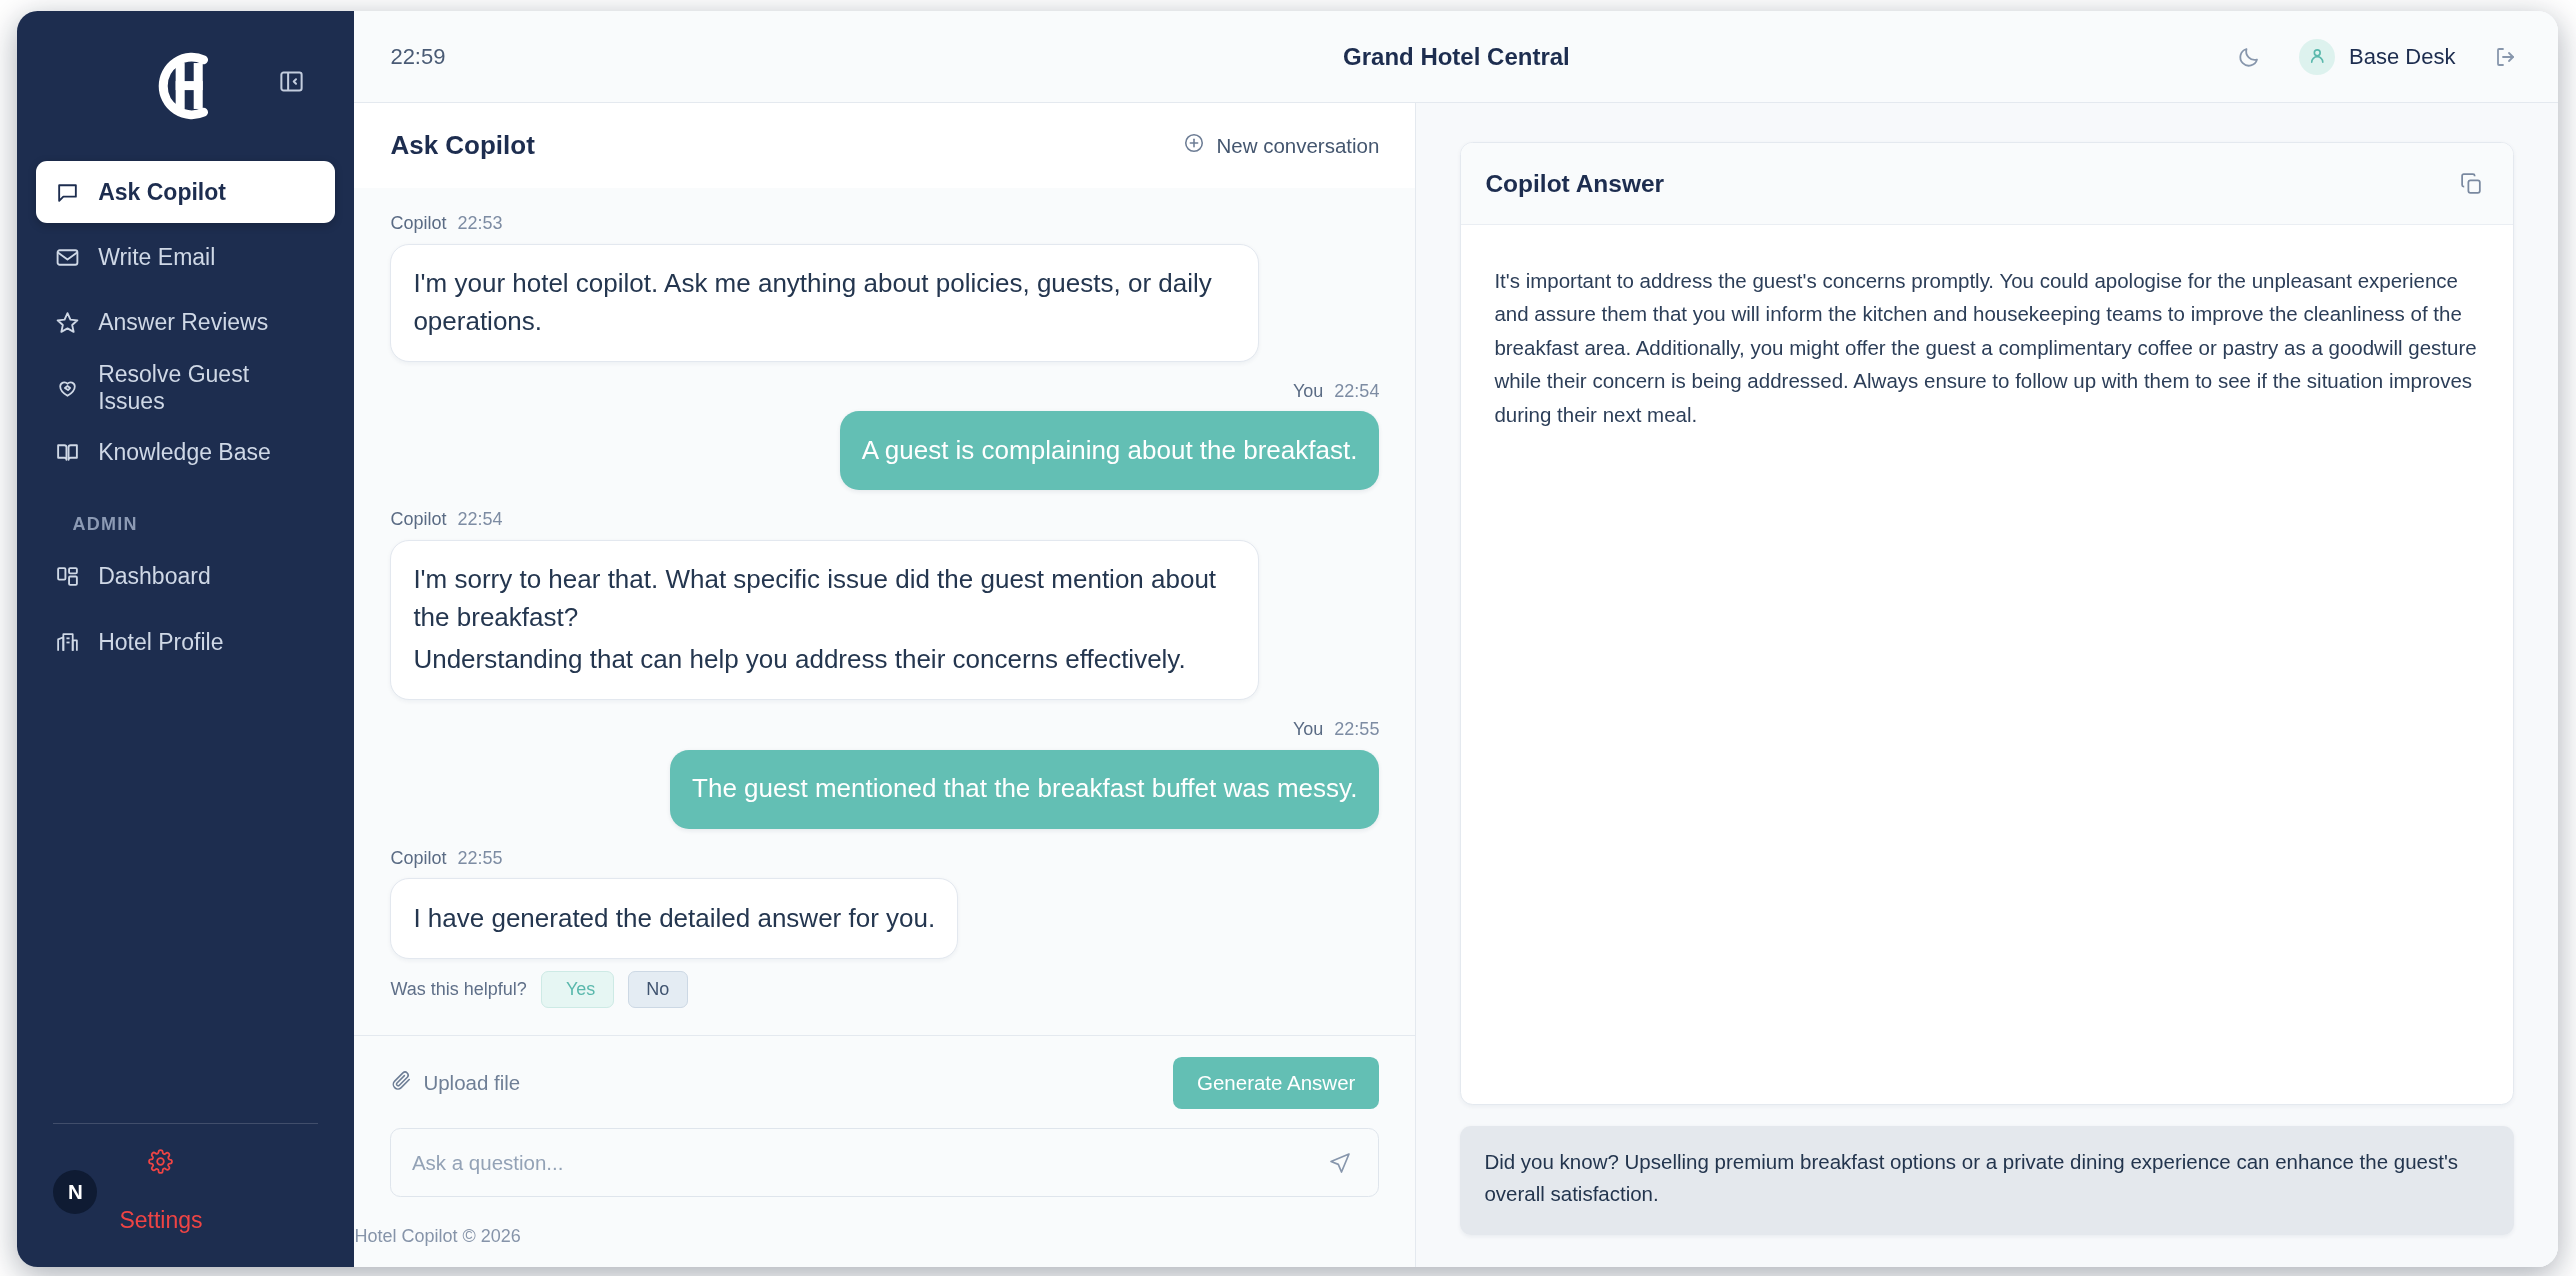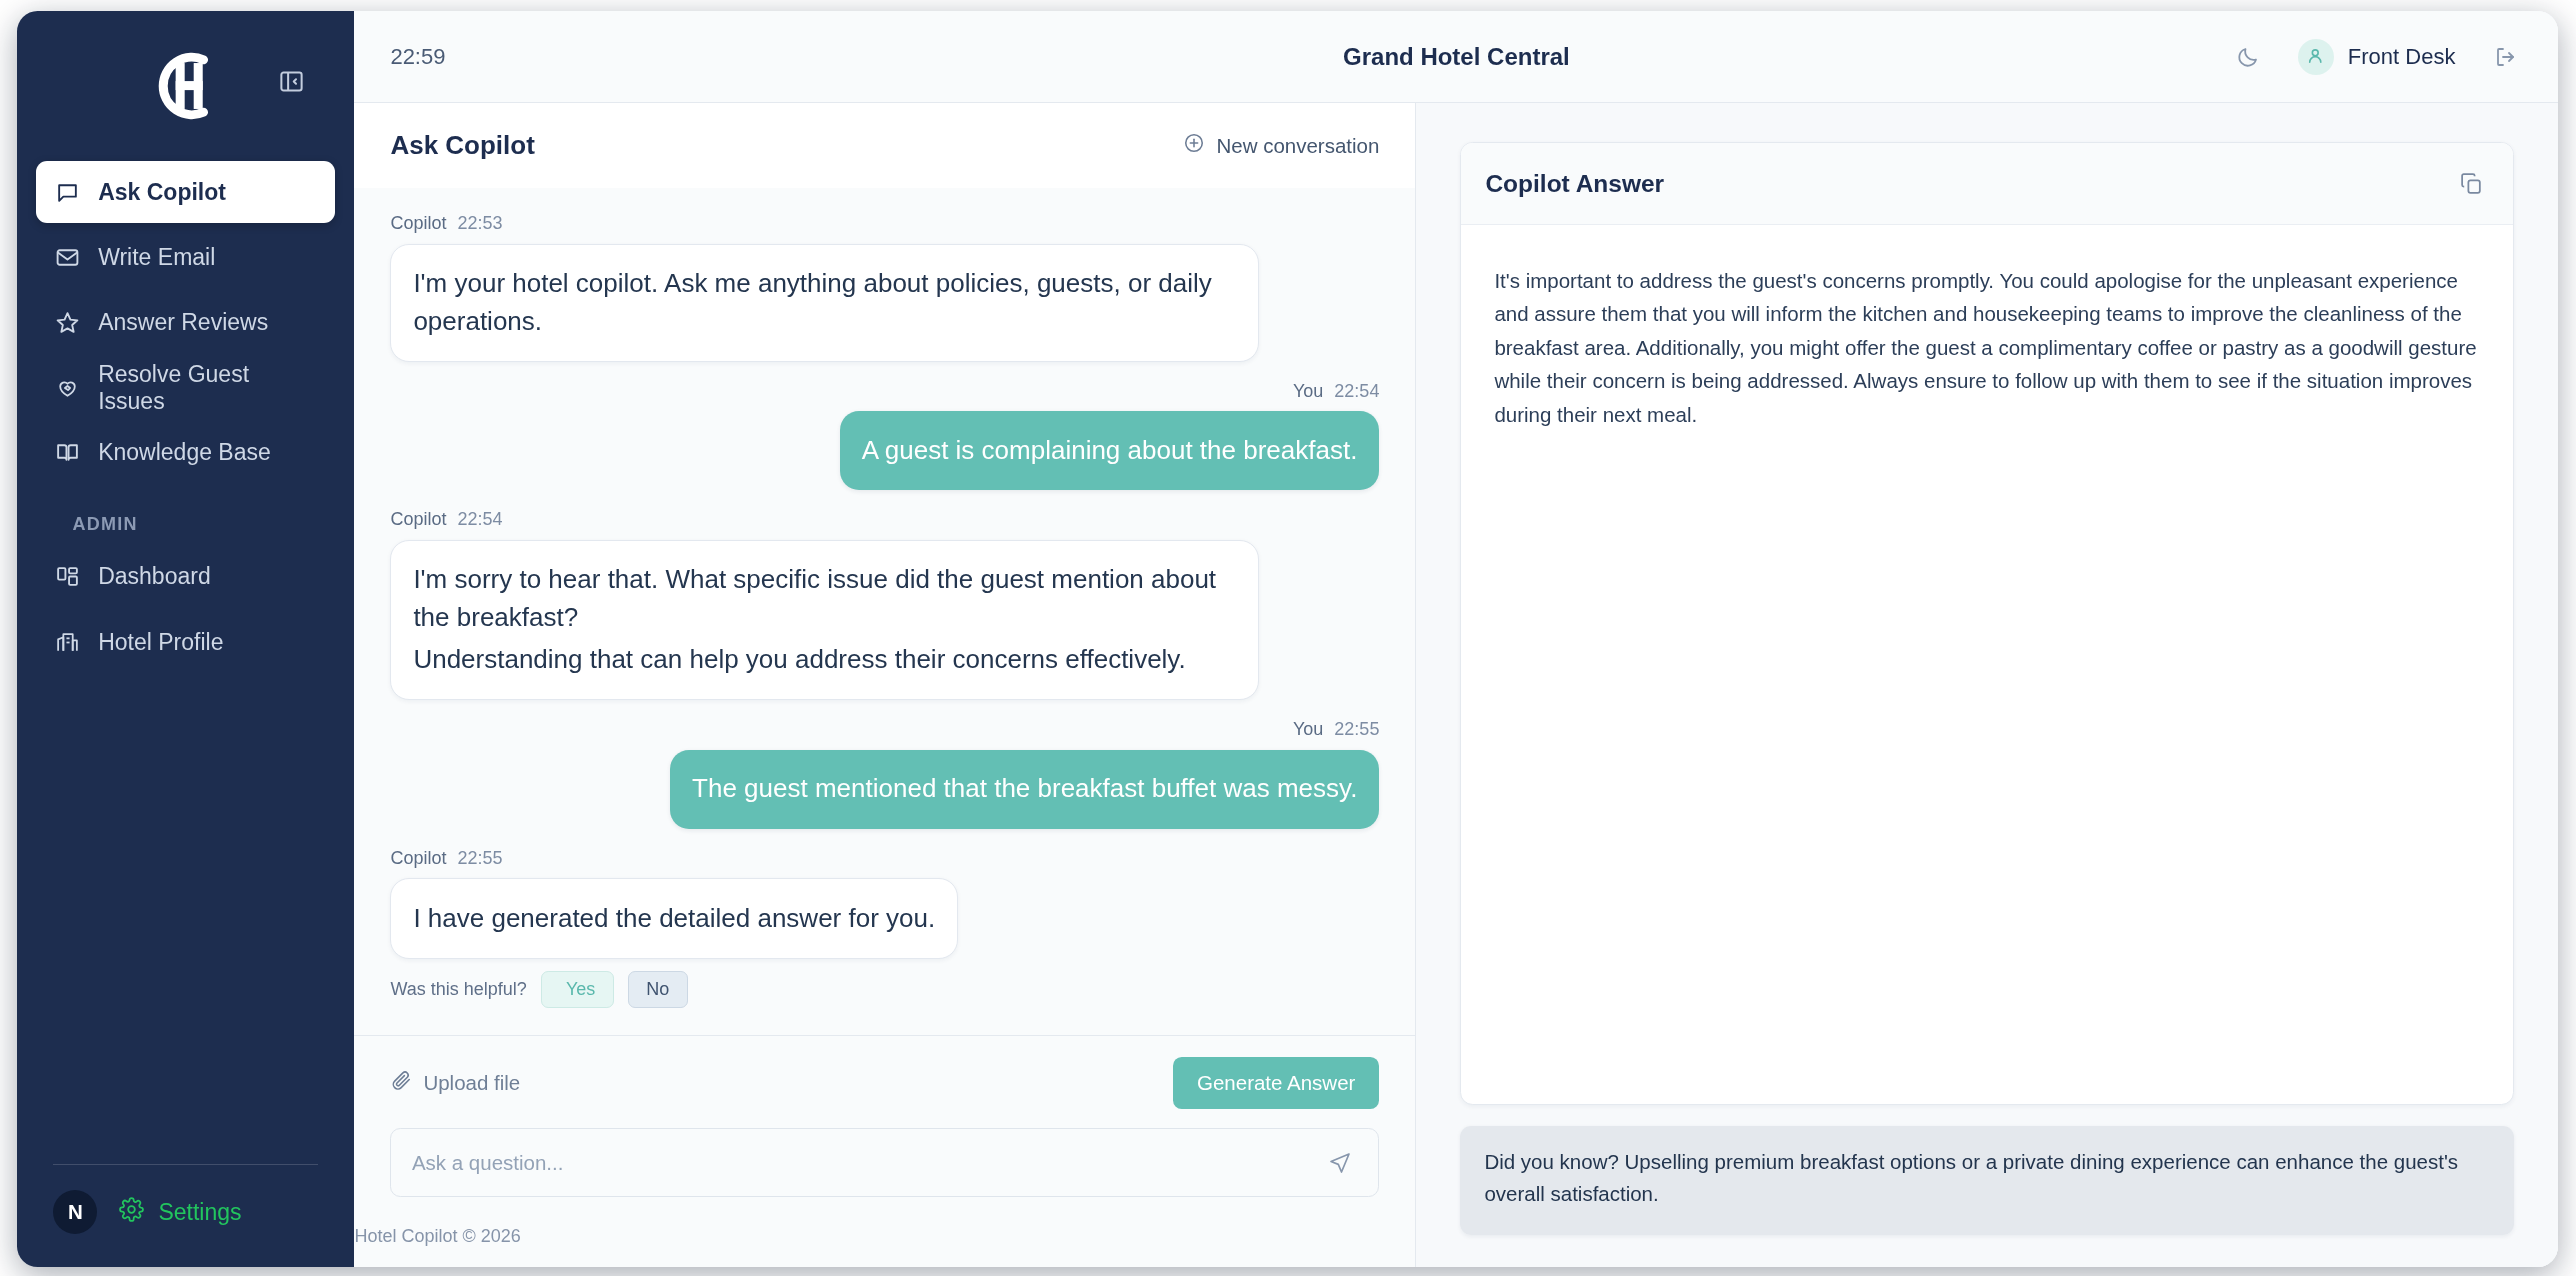--- a/index.html
+++ b/index.html
@@ -88,22 +88,22 @@
     border-radius: 50%;
     background: #0f1b33;
     color: #ffffff;
     display: flex; align-items: center; justify-content: center;
     font-size: 20.5px;
     font-weight: 600;
     flex: 0 0 44px;
     cursor: pointer;
   }
   .settings-link {
-    display: flex; align-items: center; gap: 14px;
-    color: #22c55e; font-size: 23px; cursor: pointer;
+    display: flex; align-items: center; gap: 27px;
+    color: #ef4444; font-size: 23px; cursor: pointer; flex-direction: column;
   }
 
   
   .main {
     flex: 1;
     display: flex;
     flex-direction: column;
     min-width: 0;
     background: #f7f9fb;
   }
@@ -467,21 +467,21 @@
             <path d="M20 14.5A8.5 8.5 0 0 1 9.5 4a8.5 8.5 0 1 0 10.5 10.5z"></path>
           </svg>
         </span>
         <span class="user-chip">
           <span class="user-av">
             <svg viewBox="0 0 24 24" width="20.5" height="20.5" fill="none" stroke="#5ab8ac" stroke-width="1.9" stroke-linecap="round">
               <circle cx="12" cy="8" r="3.4"></circle>
               <path d="M5.5 19a6.5 6.5 0 0 1 13 0"></path>
             </svg>
           </span>
-          <span class="user-name">Front Desk</span>
+          <span class="user-name">Base Desk</span>
         </span>
         <span class="icon-btn">
           <svg viewBox="0 0 24 24" width="24" height="24" fill="none" stroke="#8796ac" stroke-width="1.8" stroke-linecap="round" stroke-linejoin="round">
             <path d="M10 4H6a1 1 0 0 0-1 1v14a1 1 0 0 0 1 1h4"></path>
             <polyline points="16,8 20,12 16,16"></polyline>
             <line x1="10" y1="12" x2="20" y2="12"></line>
           </svg>
         </span>
       </div>
     </header>

